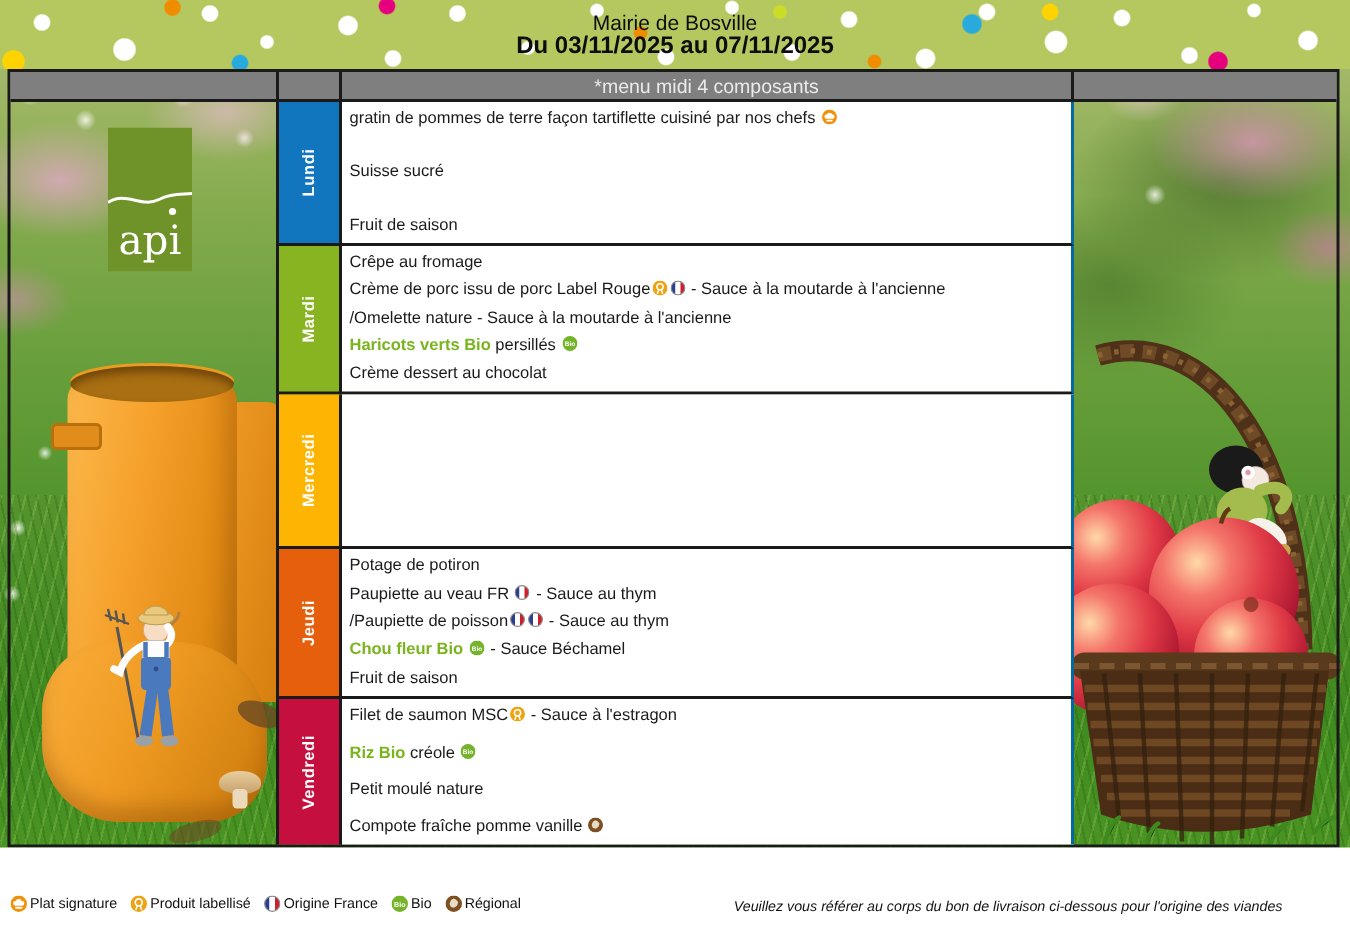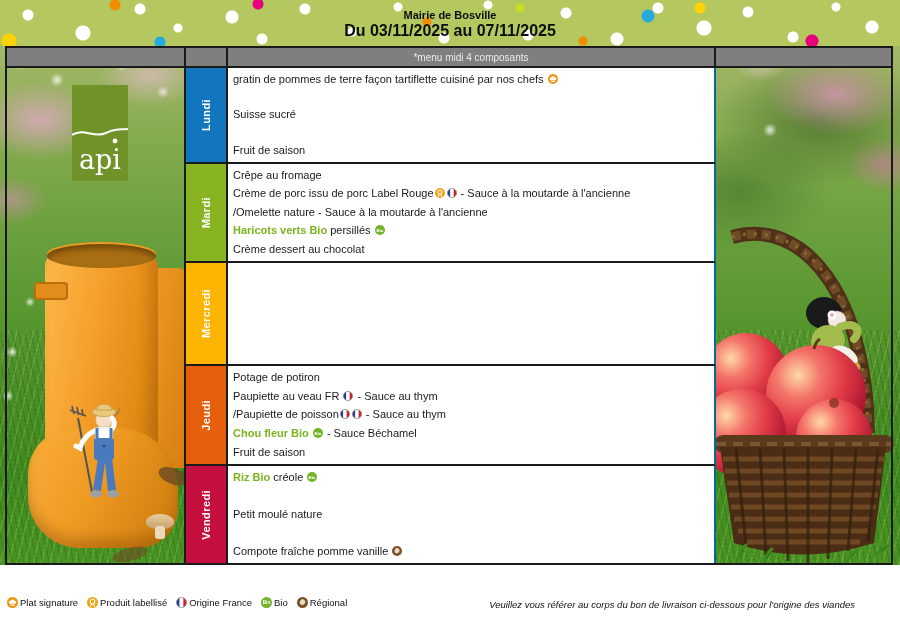--- a/index.html
+++ b/index.html
@@ -82,33 +82,33 @@
       radial-gradient(circle at 700px 8px,#ffd300 5px,transparent 6px),
       radial-gradient(circle at 427px 22px,#f08c00 4px,transparent 5px),
       radial-gradient(circle at 115px 5px,#f08c00 5px,transparent 6px),
       radial-gradient(circle at 583px 41px,#f08c00 4px,transparent 5px),
       radial-gradient(circle at 258px 4px,#e6007d 5px,transparent 6px),
       radial-gradient(circle at 812px 41px,#e6007d 6px,transparent 7px),
       radial-gradient(circle at 648px 16px,#28aadc 6px,transparent 7px),
       radial-gradient(circle at 160px 42px,#28aadc 5px,transparent 6px),
       radial-gradient(circle at 520px 8px,#cadc28 4px,transparent 5px);
     text-align:center;}
-  .band .t1{padding-top:7px;font-size:11px;font-weight:bold;color:#0d0d0d;line-height:16px;}
+  .band .t1{padding-top:7px;font-size:14px;font-weight:normal;color:#0d0d0d;line-height:16px;}
   .band .t2{font-size:16px;font-weight:bold;color:#0d0d0d;line-height:16px;}
 
   
   .menu-table{position:absolute;left:5px;top:46px;width:884px;height:515px;
     display:grid;grid-template-columns:179px 42px 488px 175px;
     grid-template-rows:20px 96px 99px 103px 100px 97px;
     border:2px solid #1a1a1a;}
   .menu-table>div{box-sizing:border-box;}
   .hdr{background:#7f7f7f;border-right:2px solid #1a1a1a;border-bottom:2px solid #1a1a1a;
     display:flex;align-items:center;justify-content:center;}
   .hdr.lastc{border-right:none;}
-  .hdr span{color:#ebebeb;font-size:10px;}
+  .hdr span{color:#ebebeb;font-size:13px;}
   .photo-cell{background:transparent;}
   .photo-cell.left{grid-column:1;grid-row:2/7;border-right:2px solid #1a1a1a;}
   .photo-cell.right{grid-column:4;grid-row:2/7;}
   .day-cell{border-right:2px solid #1a1a1a;border-bottom:2px solid #1a1a1a;
     display:flex;align-items:center;justify-content:center;}
   .day-cell span{writing-mode:vertical-rl;transform:rotate(180deg);color:#fff;
     font-weight:bold;font-size:11px;letter-spacing:.4px;}
   .content-cell{background:#fff;border-right:2px solid #0369a1;border-bottom:2px solid #1a1a1a;
     display:flex;flex-direction:column;justify-content:space-between;padding:4px 6px 4px 5px;
     font-size:11px;color:#1a1a1a;line-height:13.5px;}
@@ -336,20 +336,25 @@
         <div class="menu-line"><span class="bio-text">Chou fleur Bio </span><span class="mi"><svg viewBox="0 0 12 12">
               <circle cx="6" cy="6" r="6" fill="#74b32a"></circle>
               <text x="6" y="8.1" font-size="5.2" font-family="Liberation Sans, sans-serif" font-weight="bold" fill="#fff" text-anchor="middle">Bio</text>
             </svg></span><span> - Sauce Béchamel</span></div>
         <div class="menu-line"><span>Fruit de saison</span></div>
       </div>
       <div class="day-cell last-row" style="grid-area: 6 / 2; background: rgb(197, 15, 63);">
         <span>Vendredi</span>
       </div>
       <div class="content-cell last-row" style="grid-area: 6 / 3;">
+        <div class="menu-line"><span>Filet de saumon MSC</span><span class="mi"><svg viewBox="0 0 12 12">
+              <circle cx="6" cy="6" r="6" fill="#eda414"></circle>
+              <circle cx="6" cy="5" r="2.5" fill="none" stroke="#fff" stroke-width="1.2"></circle>
+              <path d="M4.9 7.3 4 10.2 M7.1 7.3 8 10.2" stroke="#fff" stroke-width="1.1" stroke-linecap="round"></path>
+            </svg></span><span> - Sauce à l'estragon</span></div>
         <div class="menu-line"><span class="bio-text">Riz Bio</span><span> créole </span><span class="mi"><svg viewBox="0 0 12 12">
               <circle cx="6" cy="6" r="6" fill="#74b32a"></circle>
               <text x="6" y="8.1" font-size="5.2" font-family="Liberation Sans, sans-serif" font-weight="bold" fill="#fff" text-anchor="middle">Bio</text>
             </svg></span></div>
         <div class="menu-line"><span>Petit moulé nature</span></div>
         <div class="menu-line"><span>Compote fraîche pomme vanille </span><span class="mi"><svg viewBox="0 0 12 12">
               <circle cx="6" cy="6" r="6" fill="#7d4f22"></circle>
               <path d="M4 3.2l2-1.1 1.7.9 1.5 1.8-.7 2.4-2.2 1.7-2.4-.6-1-2.3z" fill="#e9dcc6"></path>
             </svg></span></div>
       </div>

